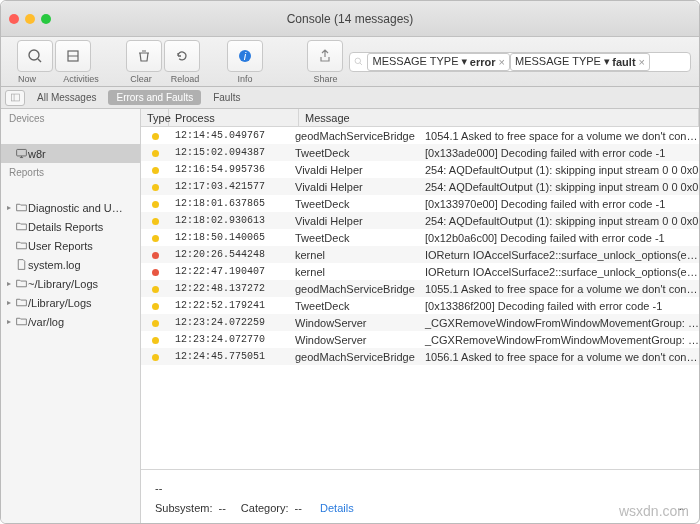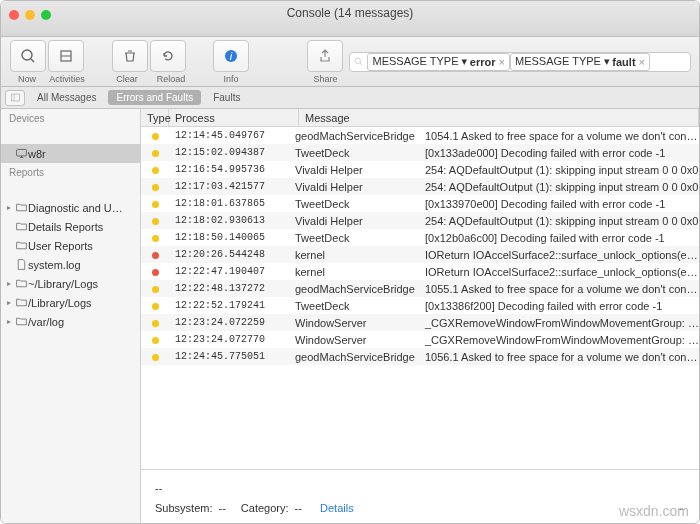--- a/index.html
+++ b/index.html
@@ -1,17 +1,17 @@
 <!DOCTYPE html>
 <html><head>
 <meta charset="utf-8">
 <style>
 *{box-sizing:border-box;margin:0;padding:0;font-family:-apple-system,BlinkMacSystemFont,"Helvetica Neue",sans-serif;font-size:11px;color:#333;user-select:none}
 body{background:#fff;width:700px;height:524px;overflow:hidden;border:1px solid #bbb;border-radius:6px;position:relative}
-.titlebar{height:36px;background:linear-gradient(#e8e8e8,#d8d8d8);border-bottom:1px solid #c0c0c0;display:flex;align-items:flex-end;padding:16px 8px;border-radius:6px 6px 0 0}
+.titlebar{height:36px;background:linear-gradient(#e8e8e8,#d8d8d8);border-bottom:1px solid #c0c0c0;display:flex;align-items:center;padding:4px 8px;border-radius:6px 6px 0 0}
 .traffic{display:flex;gap:6px;position:absolute;left:8px}
 .traffic span{width:10px;height:10px;border-radius:50%;display:block}
 .t-red{background:#ff5f57}.t-yel{background:#ffbd2e}.t-grn{background:#28c940}
 .win-title{flex:1;text-align:center;font-size:12px;color:#444}
 .toolbar{height:50px;background:linear-gradient(#f2f2f2,#e6e6e6);border-bottom:1px solid #bdbdbd;display:flex;align-items:center;padding:2px 8px;gap:6px}
 .tb-group{display:flex;gap:2px}
 .tb-btn{min-width:36px;height:32px;background:linear-gradient(#fdfdfd,#f1f1f1);border:1px solid #c8c8c8;border-radius:4px;display:flex;flex-direction:column;align-items:center;justify-content:center;gap:2px;cursor:default}
 .tb-btn svg{width:16px;height:16px}
 .tb-label{font-size:9px;color:#666;text-align:center;margin-top:1px}
 .tb-item{display:flex;flex-direction:column;align-items:center;gap:1px}
@@ -73,21 +73,21 @@
             <line x1="11" y1="11" x2="14" y2="14" stroke="#666" stroke-width="1.4"></line>
           </svg>
         </div>
       <div class="tb-btn">
           <svg viewBox="0 0 16 16">
             <rect x="3" y="3" width="10" height="10" fill="none" stroke="#666" stroke-width="1.2"></rect>
             <line x1="3" y1="8" x2="13" y2="8" stroke="#666"></line>
           </svg>
         </div>
     </div>
-    <div style="display:flex;gap:4px">
+    <div style="display:flex;gap:18px">
         <span class="tb-label" style="width:36px">Now</span>
         <span class="tb-label" style="width:36px">Activities</span>
       </div>
   </div>
   <div class="tb-sep"></div>
   <div class="tb-item">
     <div class="tb-group">
       <div class="tb-btn">
           <svg viewBox="0 0 16 16">
             <path d="M4 5h8l-1 8H5z M3 5h10 M6 3h4" fill="none" stroke="#666" stroke-width="1.2"></path>

